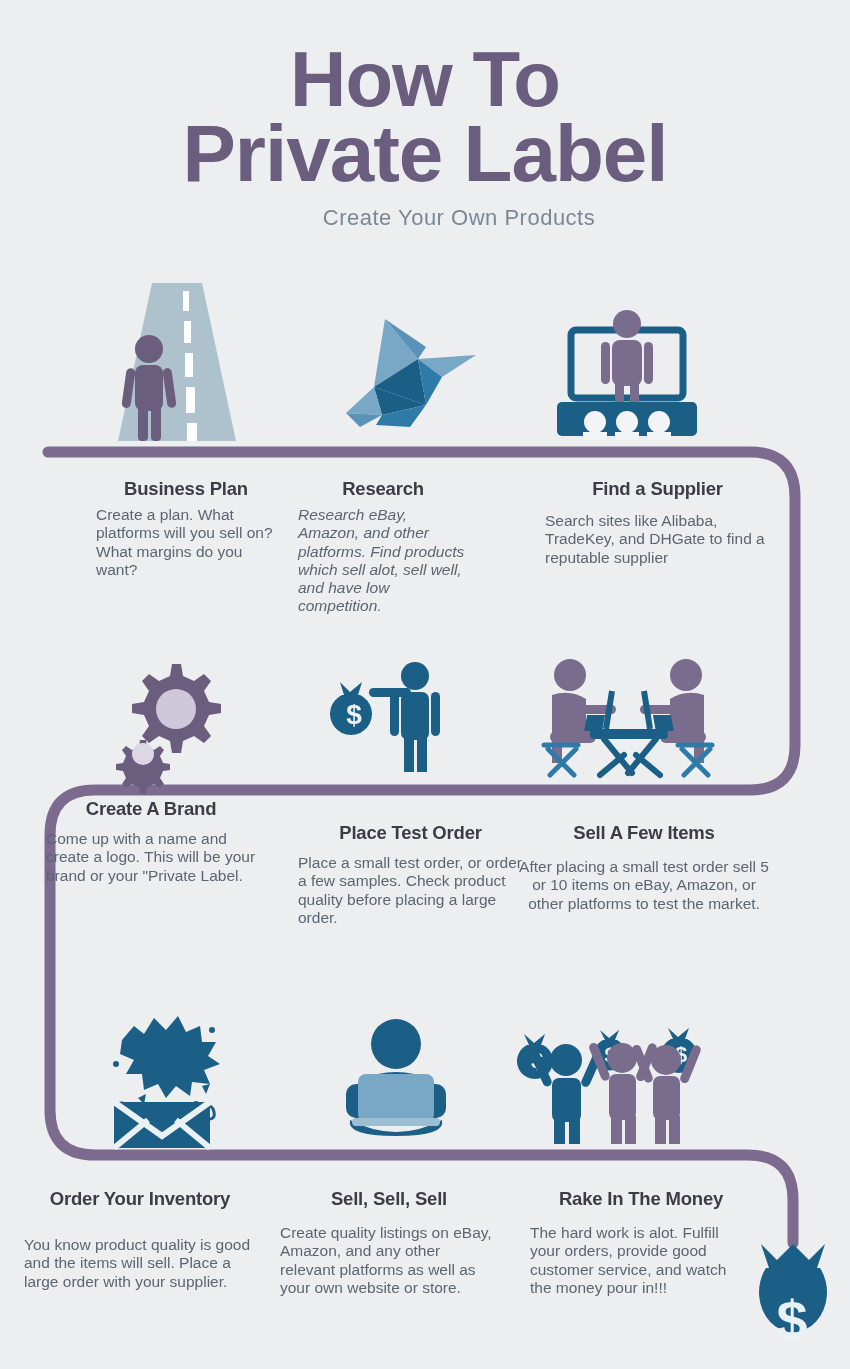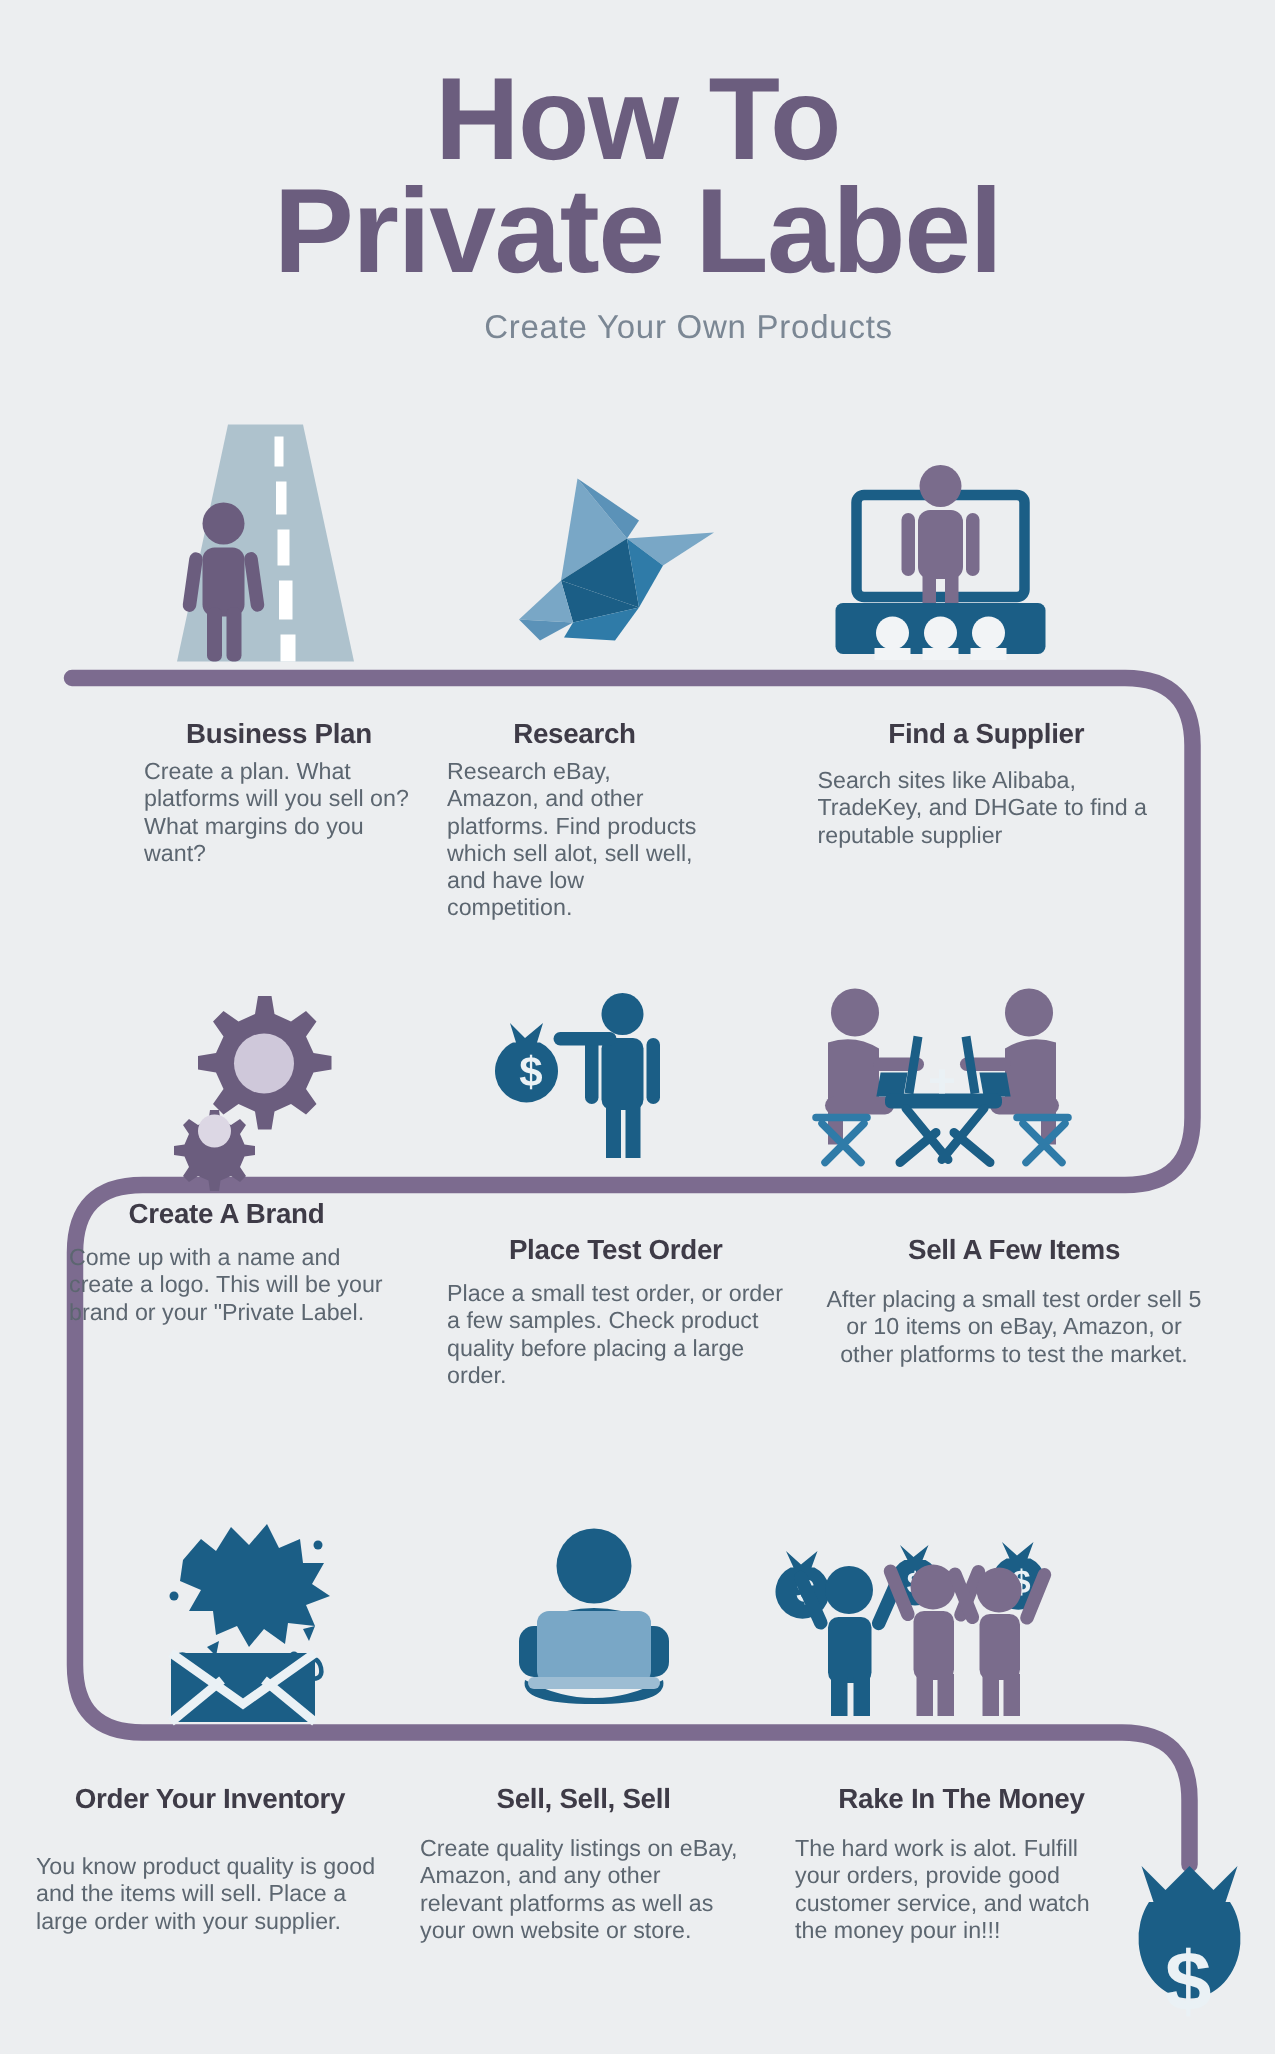--- a/index.html
+++ b/index.html
@@ -127,21 +127,21 @@
     </svg>
   </div>
 
   <div class="cell" style="left:96px;top:478px;width:180px;">
     <div class="head">Business Plan</div>
     <div class="body" style="text-align:left;">Create a plan. What platforms will you sell on? What margins do you want?</div>
   </div>
 
   <div class="cell" style="left:298px;top:478px;width:170px;">
     <div class="head">Research</div>
-    <div class="body" style="text-align:left;">Research eBay, Amazon, and other platforms. Find products which sell alot, sell well, and have low competition.</div>
+    <div class="body" style="text-align:left;font-style:italic;">Research eBay, Amazon, and other platforms. Find products which sell alot, sell well, and have low competition.</div>
   </div>
 
   <div class="cell" style="left:545px;top:478px;width:225px;">
     <div class="head">Find a Supplier</div>
     <div class="body" style="text-align:left;margin-top:12px;">Search sites like Alibaba, TradeKey, and DHGate to find a reputable supplier</div>
   </div>
 
   <div class="icon-box" style="left:114px;top:658px;">
     <svg width="122" height="116" viewBox="0 0 122 116">
       <g fill="#6b5d7e">
@@ -217,21 +217,21 @@
   <div class="cell" style="left:46px;top:798px;width:210px;">
     <div class="head">Create A Brand</div>
     <div class="body" style="text-align:left;margin-top:10px;">Come up with a name and create a logo. This will be your brand or your "Private Label.</div>
   </div>
 
   <div class="cell" style="left:298px;top:822px;width:225px;">
     <div class="head">Place Test Order</div>
     <div class="body" style="text-align:left;margin-top:10px;">Place a small test order, or order a few samples. Check product quality before placing a large order.</div>
   </div>
 
-  <div class="cell" style="left:551px;top:822px;width:250px;">
+  <div class="cell" style="left:519px;top:822px;width:250px;">
     <div class="head">Sell A Few Items</div>
     <div class="body" style="text-align:center;margin-top:14px;">After placing a small test order sell 5 or 10 items on eBay, Amazon, or other platforms to test the market.</div>
   </div>
 
   <div class="icon-box" style="left:100px;top:1012px;">
     <svg width="150" height="136" viewBox="0 0 150 136">
       <polygon fill="#1b5e86" points="22,28 34,14 44,22 54,6 66,18 78,4 86,20 100,14 102,30 116,30 108,44 120,52 104,58 110,72 92,70 90,84 76,74 66,86 58,72 44,78 42,62 26,62 34,48 20,42"></polygon>
       <g fill="#1b5e86">
         <circle cx="112" cy="18" r="3"></circle>
         <circle cx="16" cy="52" r="3"></circle>

